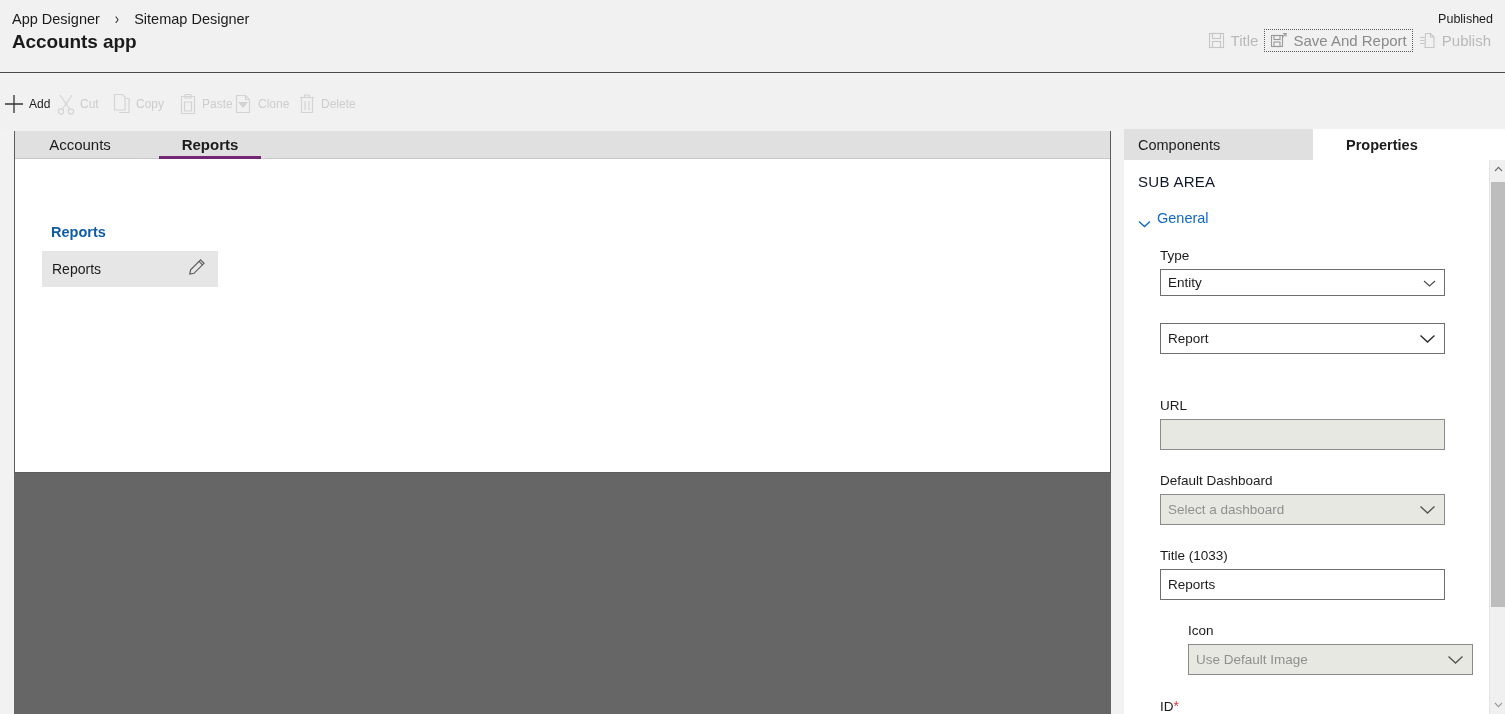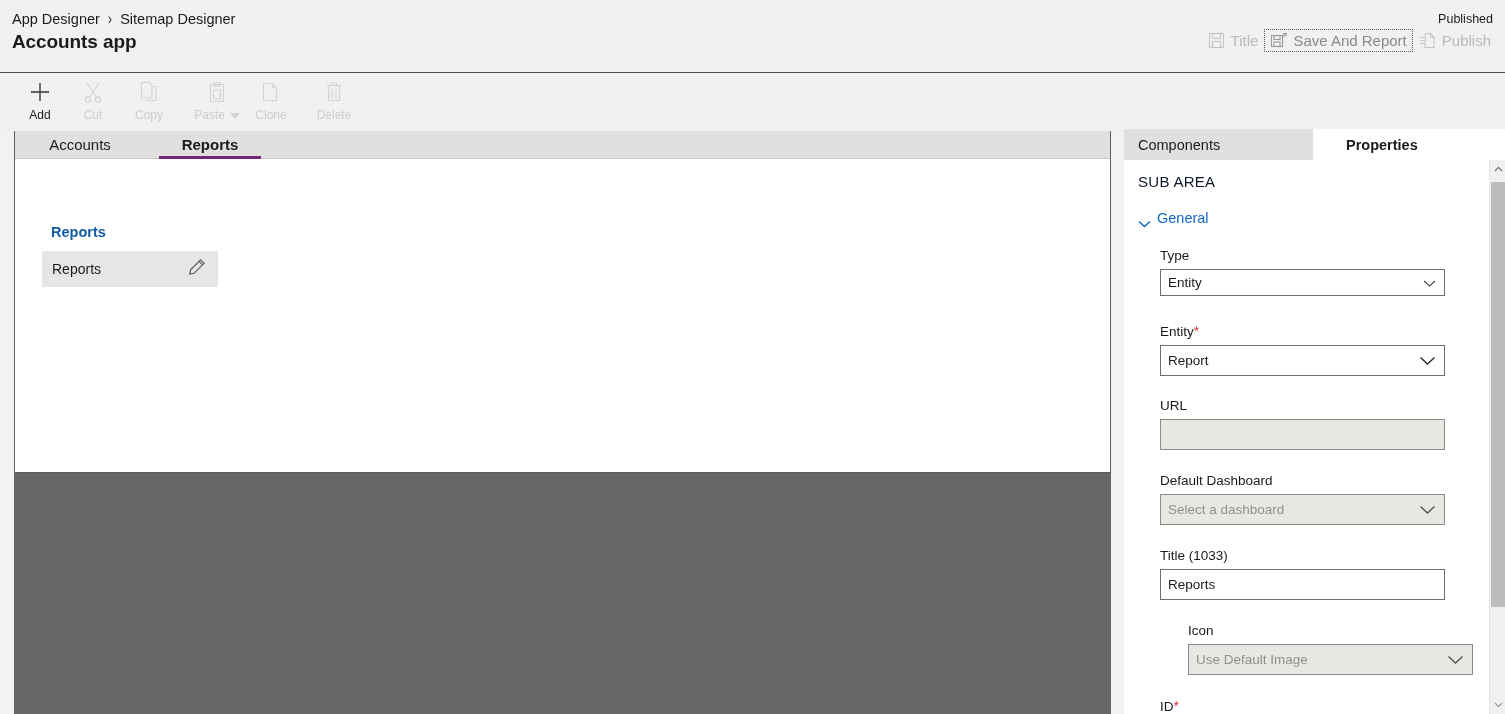--- a/index.html
+++ b/index.html
@@ -28,20 +28,21 @@
     border-bottom: 1px solid #4a4a4a;
   }
   .breadcrumb {
     position: absolute;
     left: 12px; top: 11px;
     font-size: 14.5px;
     color: #1b1b1b;
     display: flex;
     align-items: flex-start;
     white-space: nowrap;
+    gap: 7px;
   }
   .breadcrumb .crumb { cursor: pointer; }
   .breadcrumb .sep {
     margin: 0 8px;
     font-size: 13px;
     color: #333;
     display: inline-block;
     transform: scaleY(1.25);
   }
   .app-title {
@@ -89,21 +90,21 @@
     left: 0; top: 74px;
     width: 1505px; height: 57px;
     background: #f1f1f1;
   }
   .cmd-item {
     position: absolute;
     top: 6px;
     width: 74px;
     height: 48px;
     display: flex;
-    flex-direction: column;
+    flex-direction: row;
     align-items: center;
     justify-content: flex-start;
     gap: 4px;
   }
   .cmd-icon {
     height: 24px;
     display: flex;
     align-items: center;
     justify-content: center;
   }
@@ -522,23 +523,20 @@
           <span>Entity</span>
           <span class="sel-caret">
             <svg width="13" height="8" viewBox="0 0 13 8" fill="none" stroke="#4a4a4a" stroke-width="1.1">
                 <path d="M1 1.5 L6.5 6.5 L12 1.5"></path>
               </svg>
           </span>
         </div>
       </div>
 
       <div class="field" style="top:163px;">
-        <span class="field-label">
-          <span>Entity</span><span class="req">*</span>
-        </span>
         <div class="ctl tall">
           <span>Report</span>
           <span class="sel-caret">
             <svg width="17" height="10" viewBox="0 0 17 10" fill="none" stroke="#2b2b2b" stroke-width="1.4">
                 <path d="M1.5 2 L8.5 8.5 L15.5 2"></path>
               </svg>
           </span>
         </div>
       </div>
 

